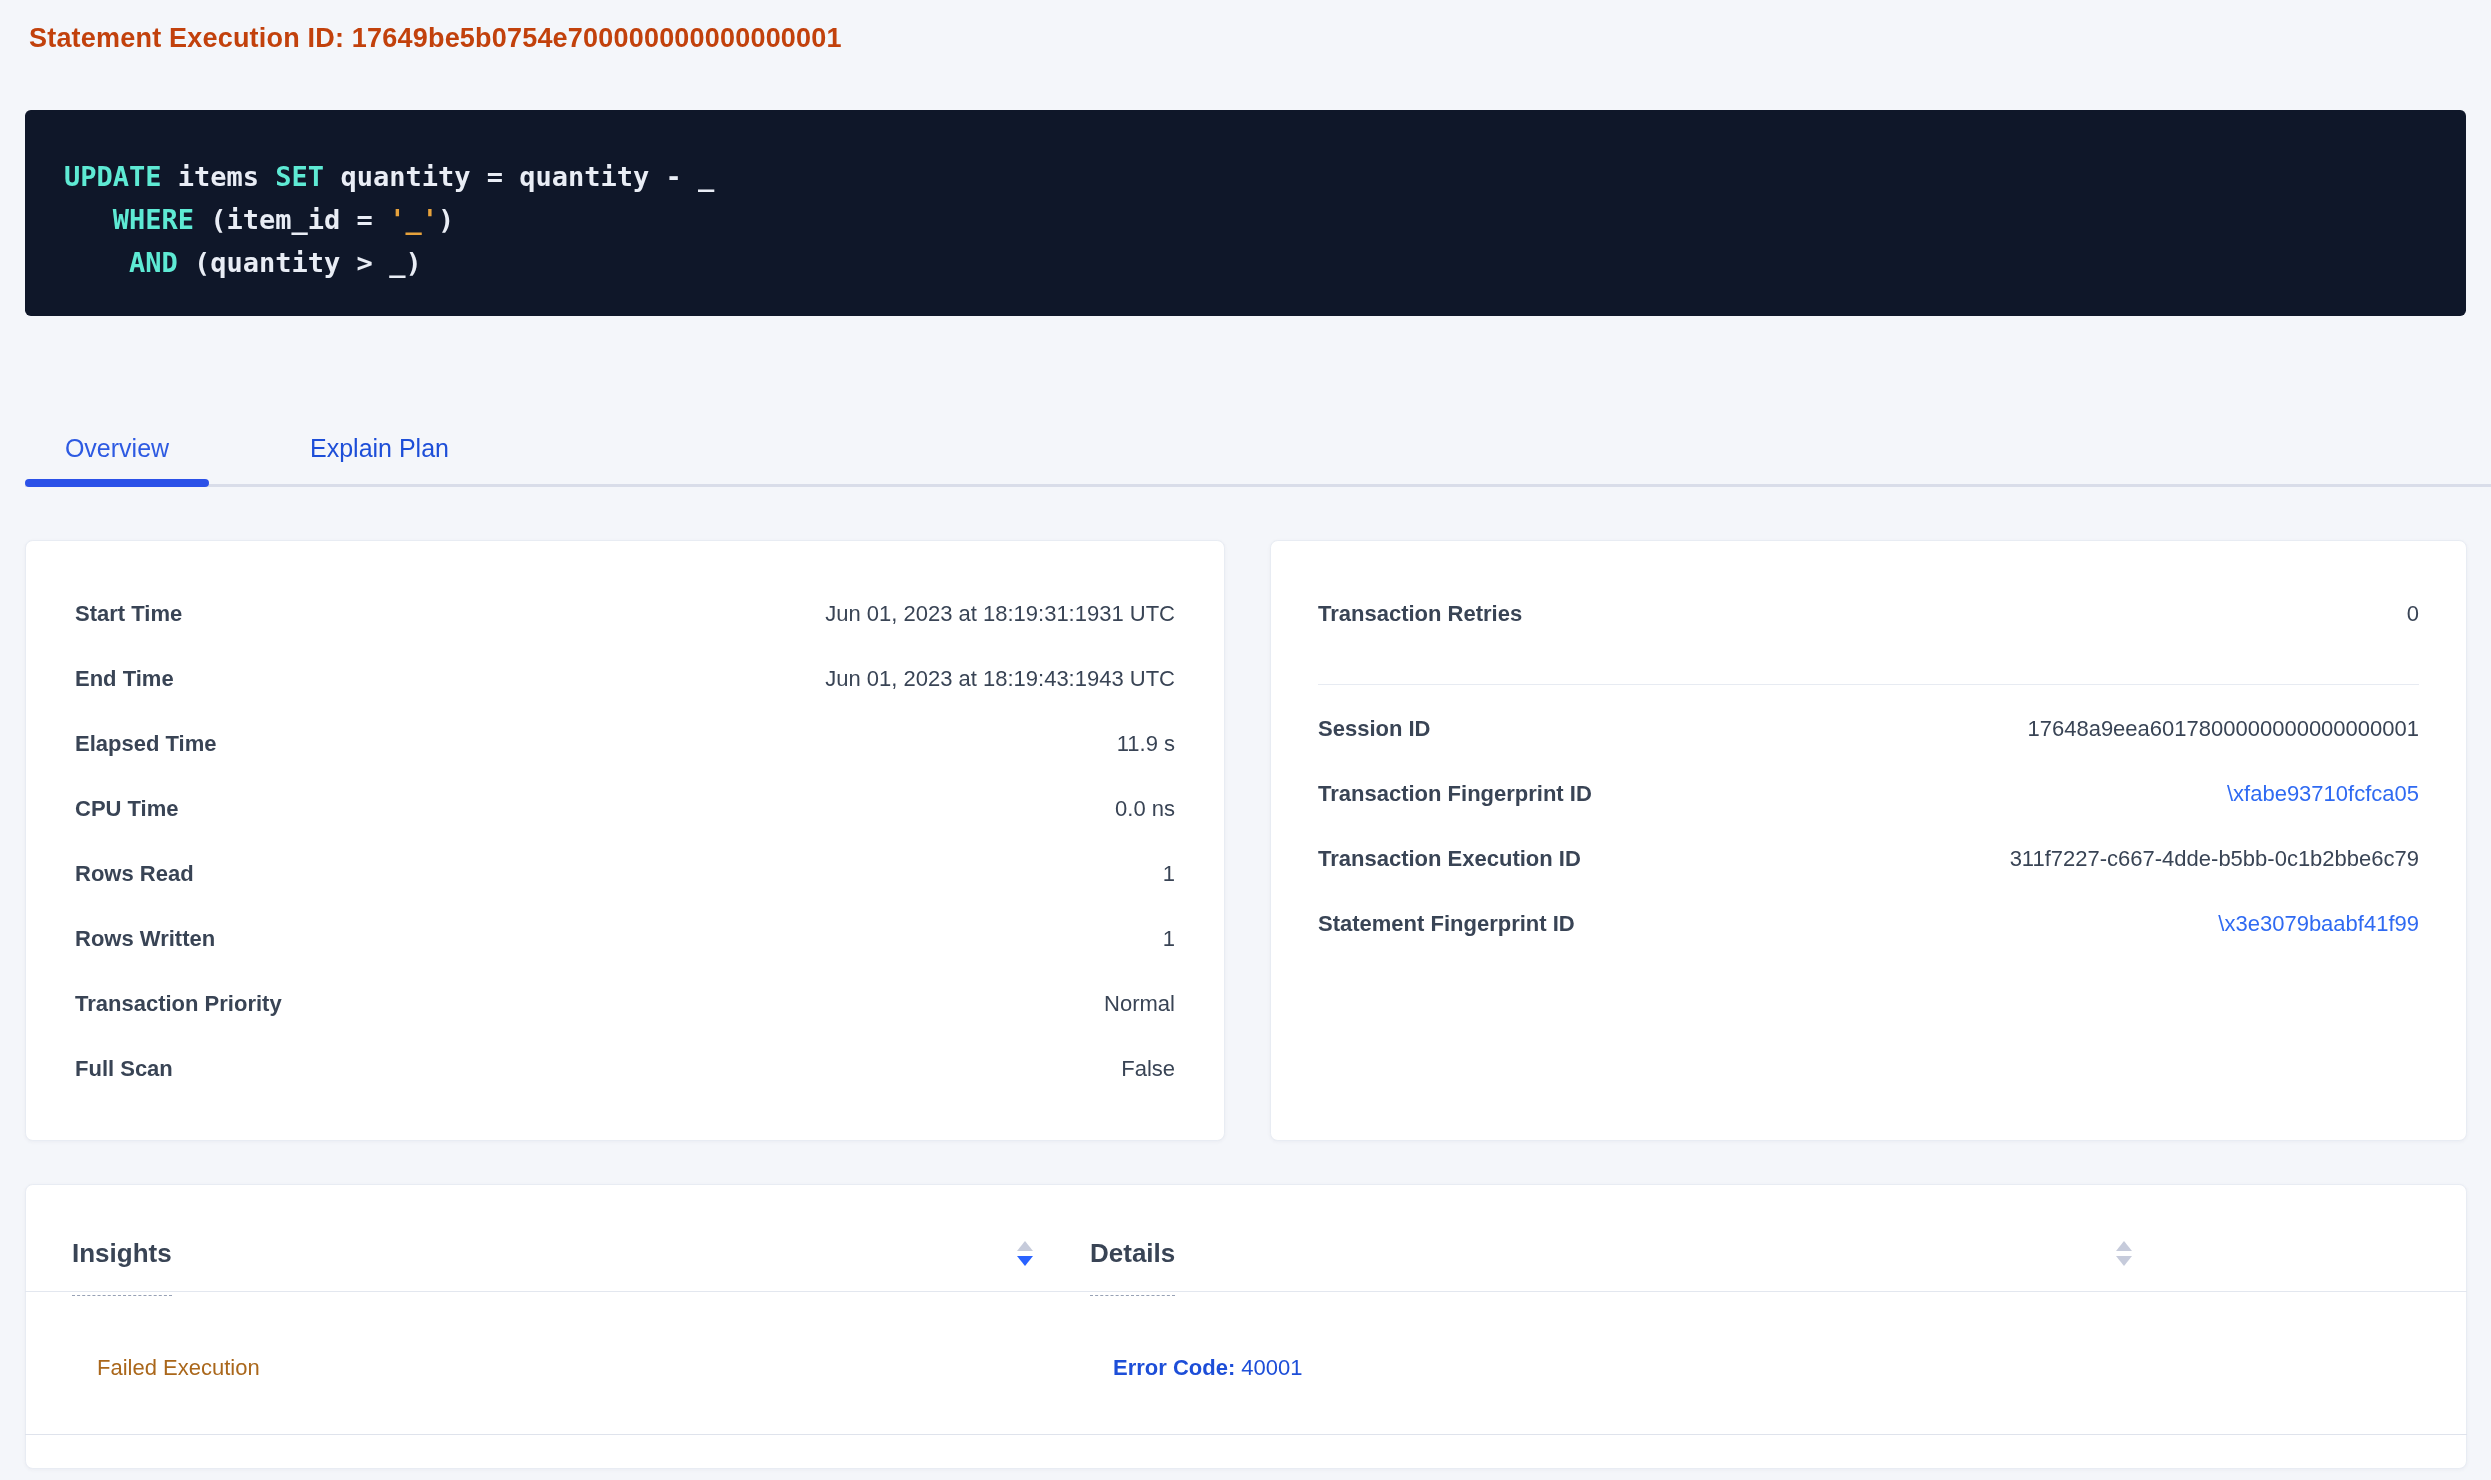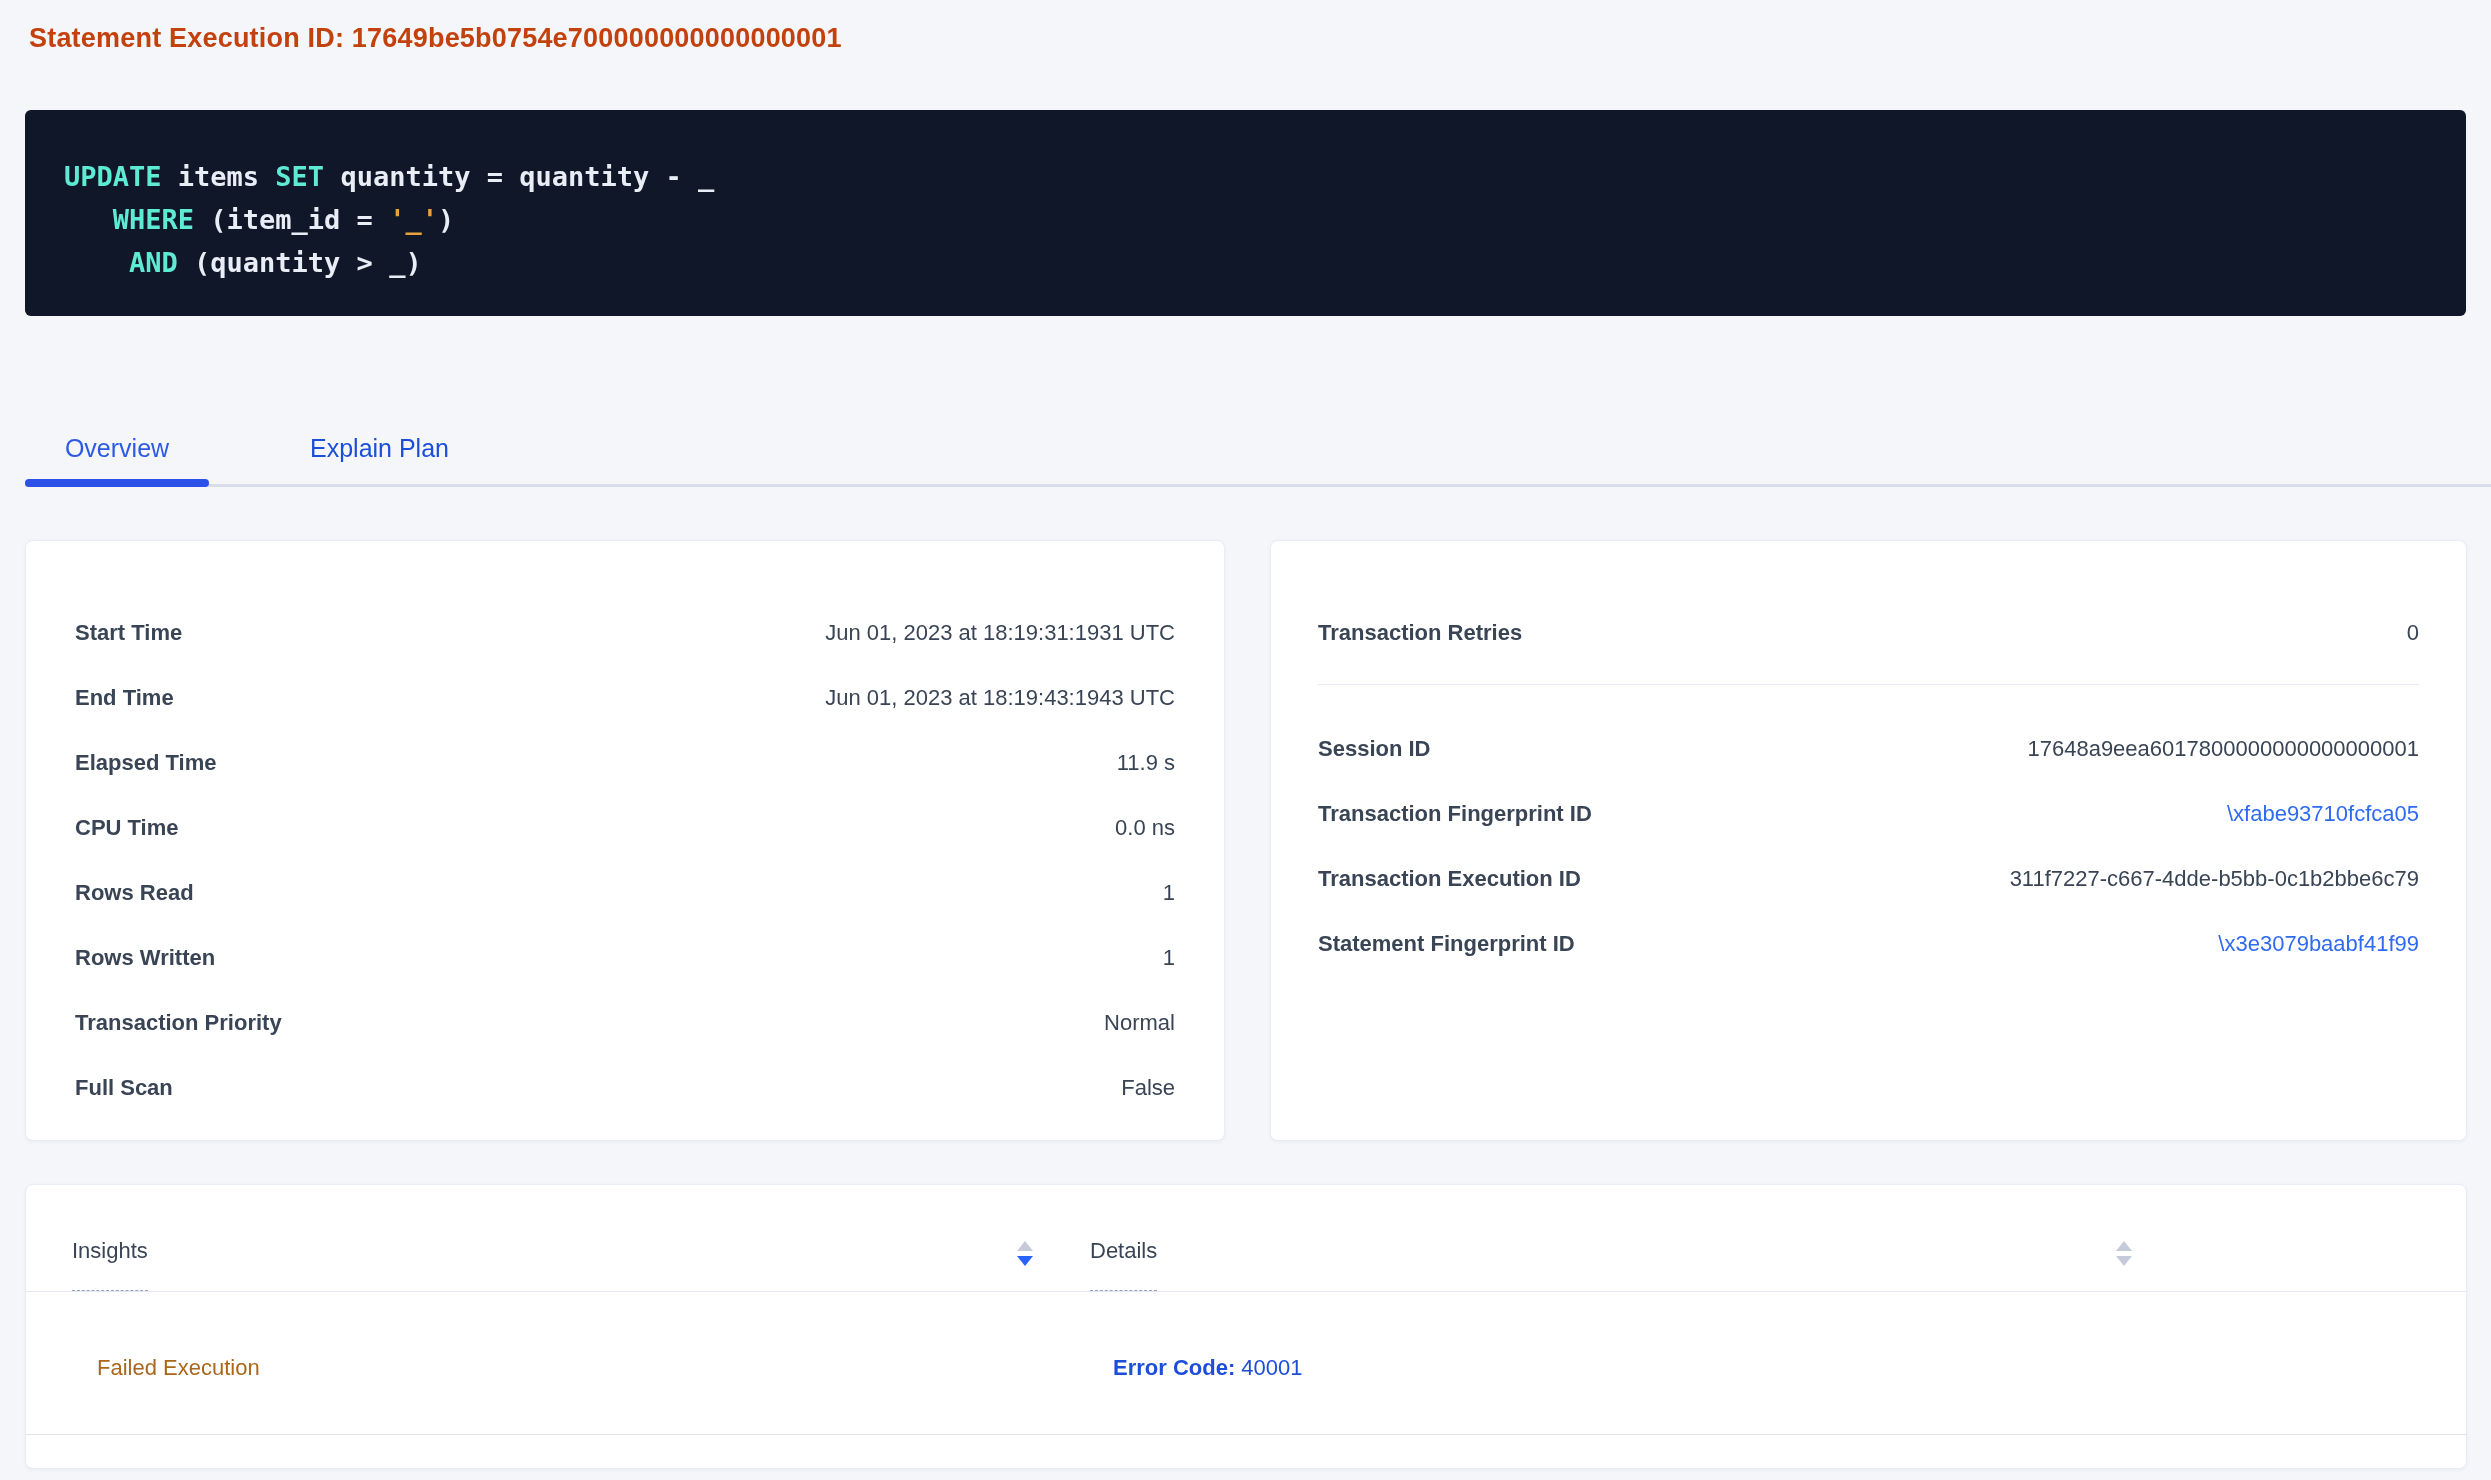--- a/index.html
+++ b/index.html
@@ -51,34 +51,34 @@
   .tab-inactive { left:238px; width:233px; color:#1d4ed8; }
   
   .card {
     position:absolute; background:#ffffff;
     border:1px solid #e8ecf3; border-radius:7.8px;
     box-shadow:0 1px 3.9px rgba(50,60,90,0.05);
   }
   .card-left  { left:25px;  top:540px; width:1200px; height:601px; padding:40px 49px 0 49px; }
   .card-right { left:1270px; top:540px; width:1197px; height:601px; padding:40px 47px 0 47px; }
   .kv-row {
-    height:65px; display:flex; align-items:flex-end; justify-content:space-between;
+    height:65px; display:flex; align-items:center; justify-content:space-between;
   }
   .kv-label { font-size:22px; font-weight:700; color:#394455; }
   .kv-value { font-size:22px; font-weight:400; color:#394455; }
   .kv-link  { font-size:22px; color:#2f6af2; text-decoration:none; cursor:pointer; }
   .card-divider {
     height:1px; background:#e7ebf2; margin-top:38px; margin-bottom:11.6px;
   }
   
   .card-table {
     left:25px; top:1184px; width:2442px; height:285px; overflow:hidden;
   }
   .th-label {
-    position:absolute; font-size:22px; font-weight:400; color:#394455;
+    position:absolute; font-size:26px; font-weight:700; color:#394455;
     border-bottom:1.9px dashed #97a1b5; padding-bottom:26px; cursor:pointer;
   }
   .th-insights { left:72px;  top:1238px; }
   .th-details  { left:1090px; top:1238px; }
   .sort-btn {
     position:absolute; width:19.4px; height:39px; top:1234px;
     background:none; border:none; cursor:pointer; padding:0;
   }
   .sort-insights { left:1015px; }
   .sort-details  { left:2114px; }

